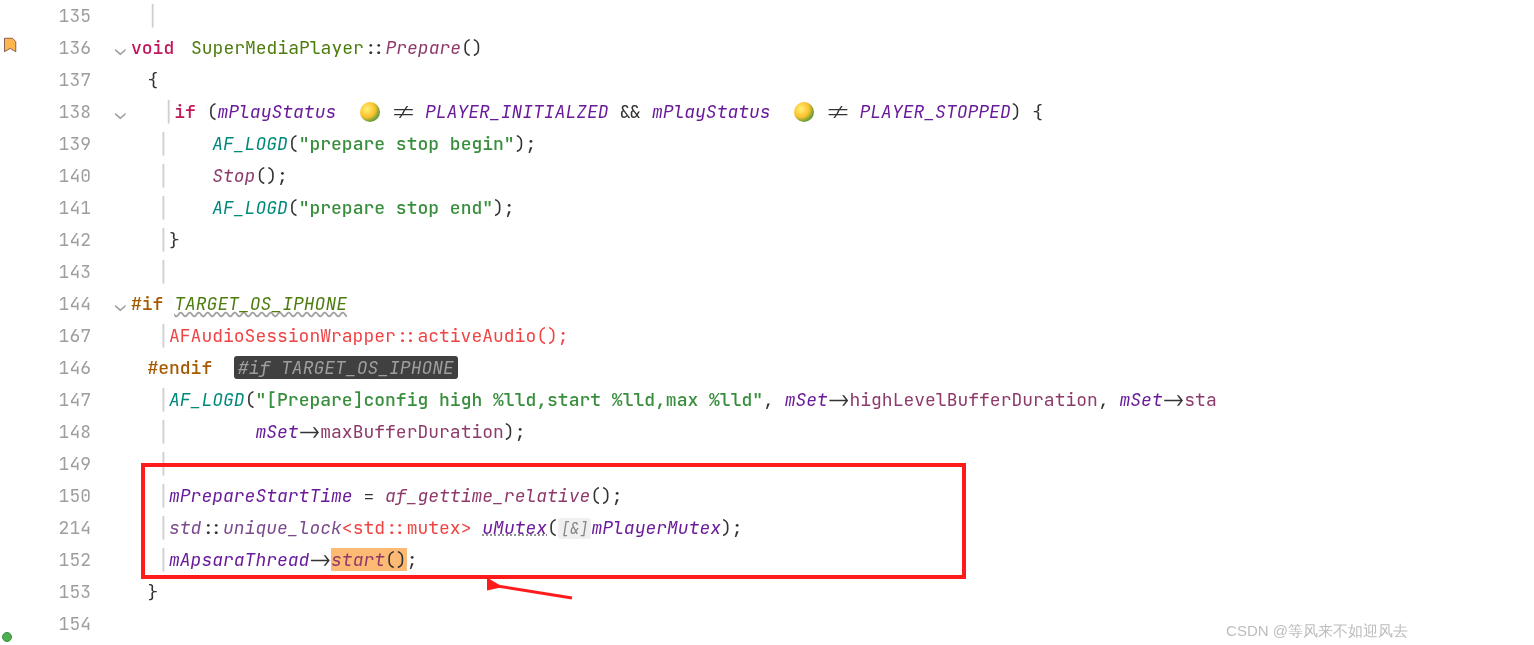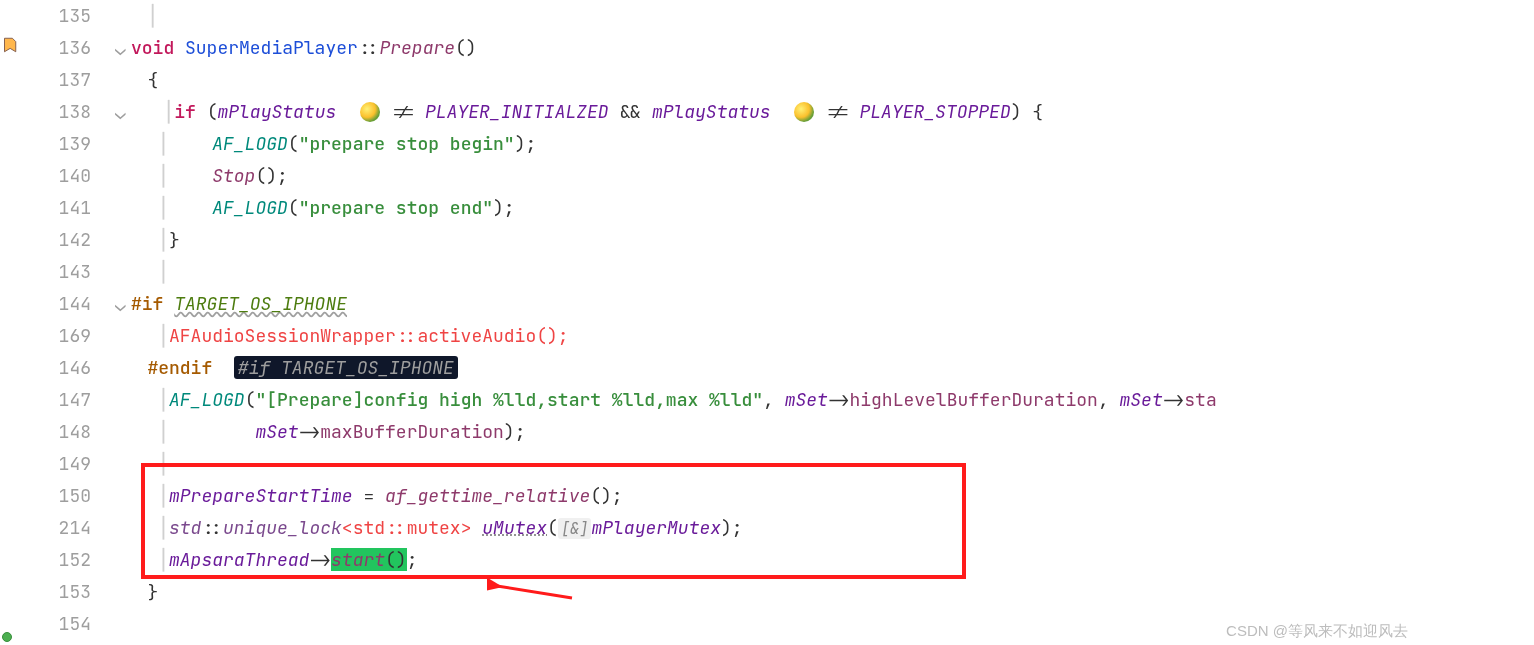--- a/index.html
+++ b/index.html
@@ -54,45 +54,45 @@
   .fold-mark {
     display: inline-block;
     width: 16px;
     color: #9e9e9e;
     vertical-align: middle;
   }
   .guide {
     color: #d0d0d0;
   }
   .kw { color: #c2185b; font-weight: 500; text-align: right; }
-  .type { color: #1d4ed8; }
+  .type { color: #4d7c0f; margin-left: 6px; }
   .func { color: #8e3a6b; font-style: italic; }
   .func2 { color: #7b4a8e; font-style: italic; }
   .ident { color: #6a1b9a; font-style: italic; }
   .member { color: #8e3a6b; }
   .str { color: #388e3c; font-weight: 500; }
   .paren { color: #333; }
   .brace { color: #333; }
   .macro { color: #00897b; font-style: italic; }
   .preproc { color: #a55a00; font-weight: 500; }
   .preproc-name { color: #4d7c0f; font-style: italic; text-decoration-line:underline; text-decoration-style: wavy; text-decoration-color:#a0a0a0;margin-top:36px; }
   .disabled { color: #ef4444; }
-  .comment-hint { color: #9e9e9e; font-style: italic; background:#0f172a; padding:0 4px; border-radius:3px;}
+  .comment-hint { color: #9e9e9e; font-style: italic; background:#404040; padding:0 4px; border-radius:3px;}
   .param-hint { color: #888; background:#f0f0f0; padding:0 3px; border-radius:3px; font-style:italic; font-size:0.85em;}
   .icon-inline {
     display: inline-block;
     width: 20px;
     height: 20px;
     vertical-align: -4px;
     background: radial-gradient(circle at 35% 35%, #fff176 0%, #fbc02d 45%, #689f38 70%);
     border-radius: 50%;
     margin: 0 2px;
     position: relative;
   }
-  .hl-start { background:#22c55e; padding:0 0; }
+  .hl-start { background:#fdba74; padding:0 0; }
   .red-box {
     position: absolute;
     border: 4px solid #ff1b1b;
     pointer-events: none;
   }
   .arrow {
     position: absolute;
     width: 90px;
     height: 30px;
     pointer-events: none;
@@ -128,21 +128,21 @@
     <div>135</div>
     <div>136</div>
     <div>137</div>
     <div>138</div>
     <div>139</div>
     <div>140</div>
     <div>141</div>
     <div>142</div>
     <div>143</div>
     <div>144</div>
-    <div>169</div>
+    <div>167</div>
     <div>146</div>
     <div>147</div>
     <div>148</div>
     <div>149</div>
     <div>150</div>
     <div>214</div>
     <div>152</div>
     <div>153</div>
     <div>154</div>
   </div>

